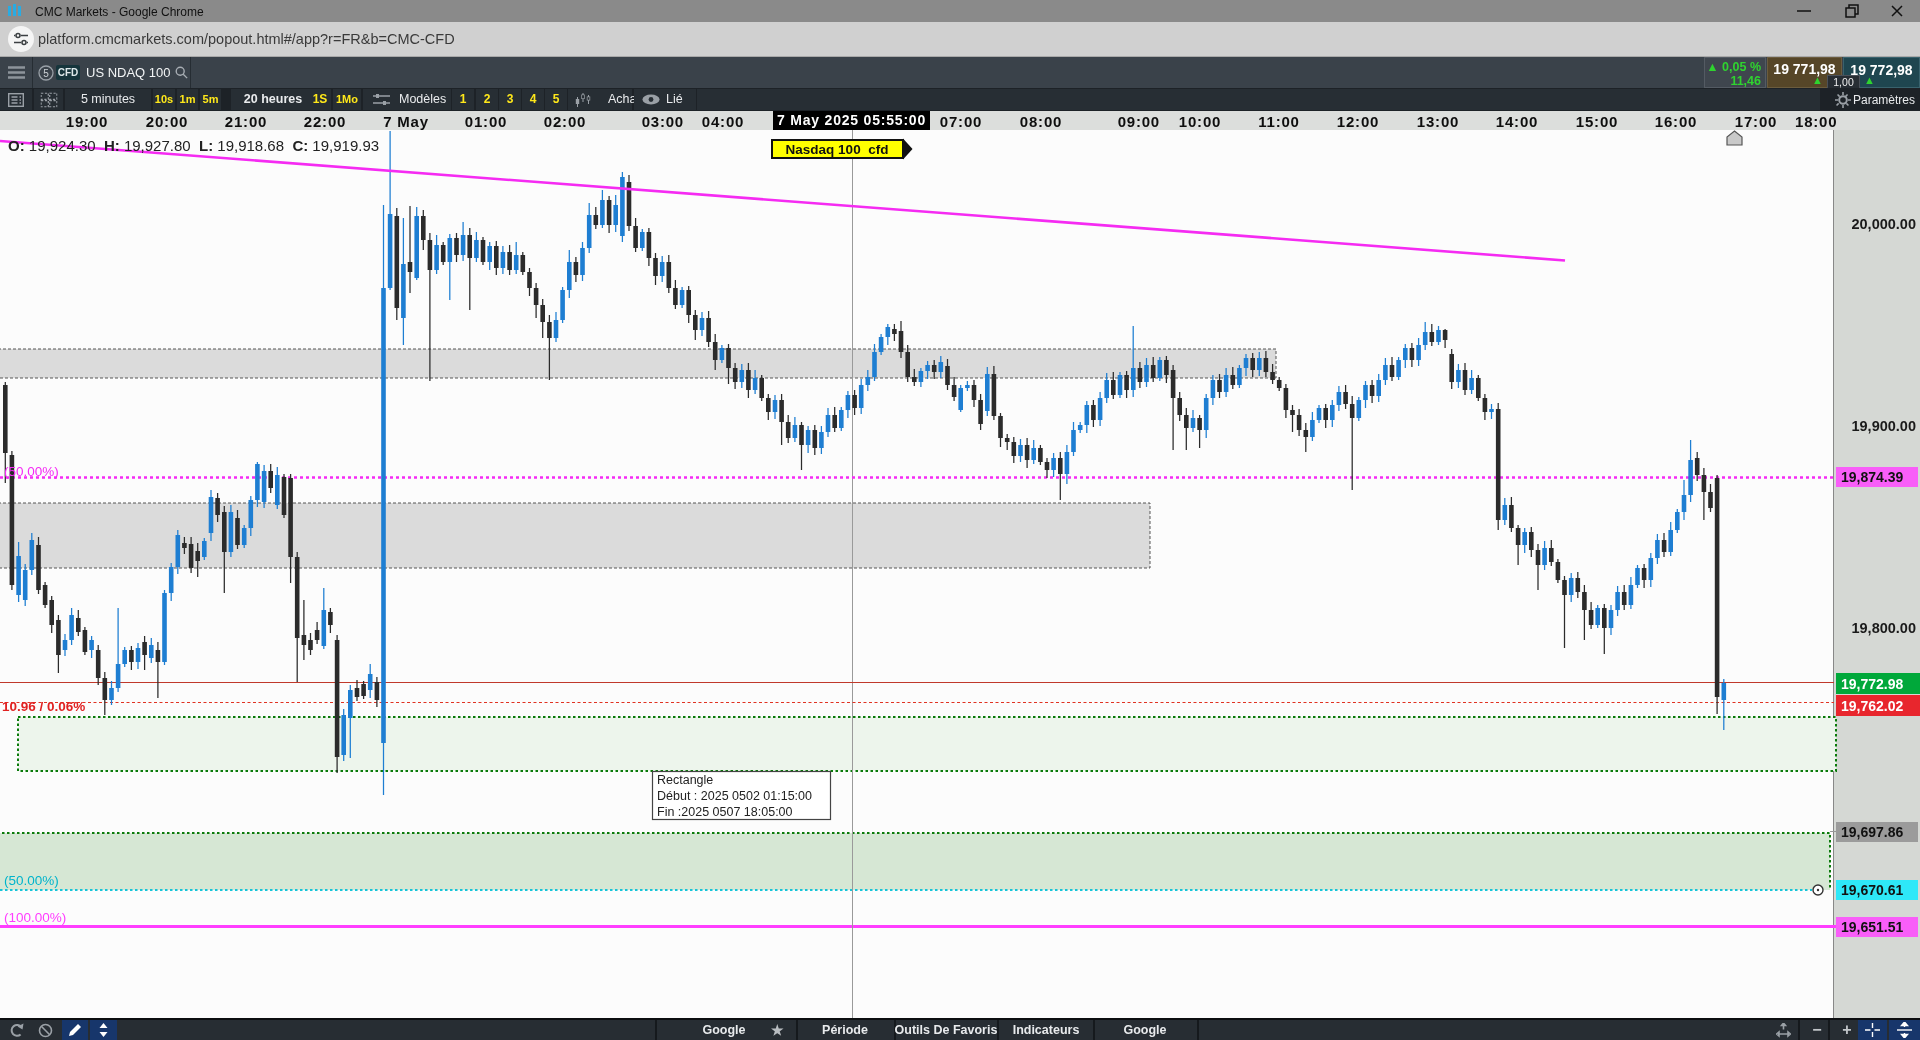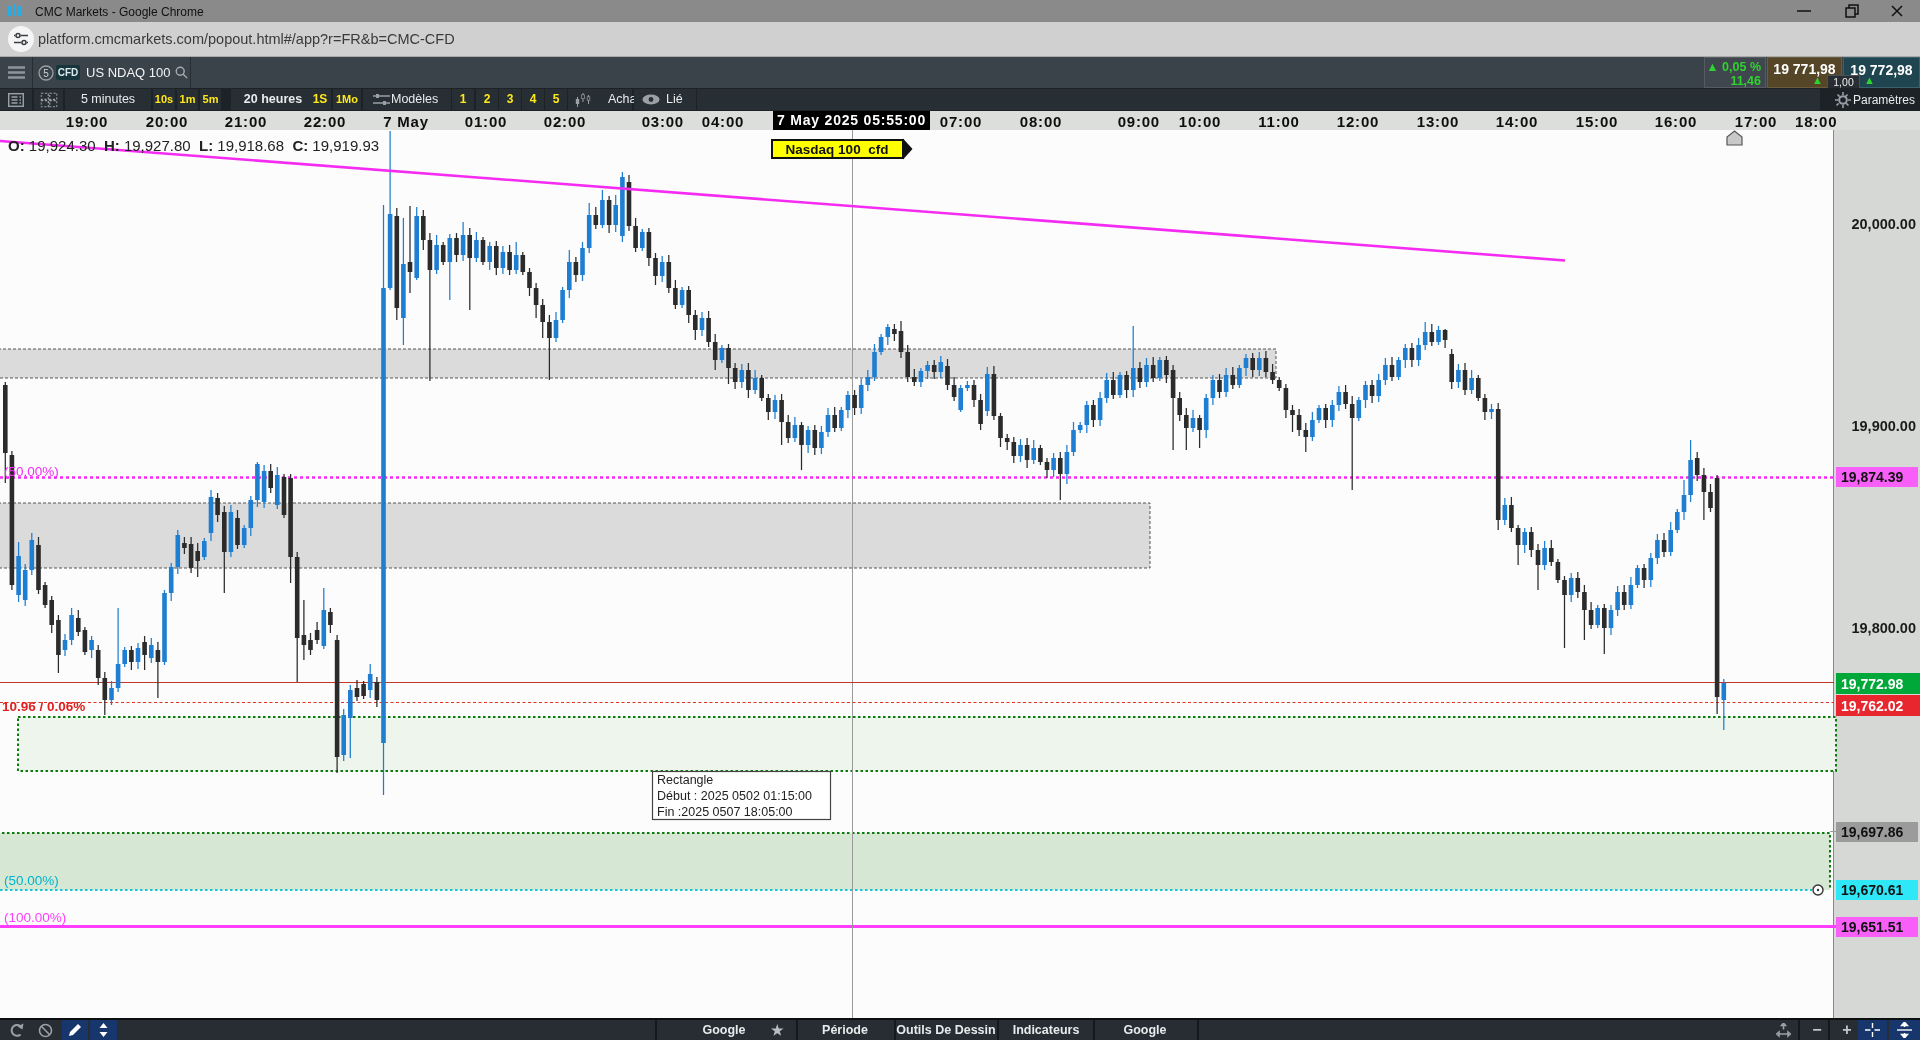--- a/index.html
+++ b/index.html
@@ -79,21 +79,21 @@
 <div class="abs" style="left:153px;top:1px;width:22px;height:21px;background:#272e34;color:#ffe81a;font-size:11px;font-weight:bold;text-align:center;line-height:21px">10s</div>
 <div class="abs" style="left:177px;top:1px;width:21px;height:21px;background:#272e34;color:#ffe81a;font-size:11px;font-weight:bold;text-align:center;line-height:21px">1m</div>
 <div class="abs" style="left:200px;top:1px;width:21px;height:21px;background:#272e34;color:#ffe81a;font-size:11px;font-weight:bold;text-align:center;line-height:21px">5m</div>
 <div class="abs" style="left:231px;top:1px;width:84px;height:21px;background:#272e34;color:#e9ebed;font-size:12.5px;font-weight:bold;text-align:center;line-height:21px">20 heures</div>
 <div class="abs" style="left:309px;top:1px;width:22px;height:21px;background:#272e34;color:#ffe81a;font-size:12px;font-weight:bold;text-align:center;line-height:21px">1S</div>
 <div class="abs" style="left:333px;top:1px;width:28px;height:21px;background:#272e34;color:#ffe81a;font-size:11px;font-weight:bold;text-align:center;line-height:21px">1Mo</div>
 <div class="abs" style="left:363px;top:1px;width:88px;height:21px;background:#272e34;color:#e9ebed;font-size:12.5px;line-height:21px"><svg style="position:absolute;left:10px;top:4px" width="17" height="13" viewBox="0 0 17 13" stroke="#9aa0a6" stroke-width="1.6" fill="#9aa0a6">
         <path d="M0 3h17M0 10h17" stroke-width="1.4"></path>
         <rect x="3" y="1" width="3" height="4" stroke="none"></rect>
         <rect x="10" y="8" width="3" height="4" stroke="none"></rect>
-      </svg><span style="margin-left:28px">Modèles</span></div>
+      </svg><span style="margin-left:36px">Modèles</span></div>
 <div class="abs" style="left:452px;top:1px;width:22px;height:21px;background:#272e34;color:#ffe81a;font-size:12px;font-weight:bold;text-align:center;line-height:21px">1</div>
 <div class="abs" style="left:476px;top:1px;width:22px;height:21px;background:#272e34;color:#ffe81a;font-size:12px;font-weight:bold;text-align:center;line-height:21px">2</div>
 <div class="abs" style="left:499px;top:1px;width:22px;height:21px;background:#272e34;color:#ffe81a;font-size:12px;font-weight:bold;text-align:center;line-height:21px">3</div>
 <div class="abs" style="left:522px;top:1px;width:22px;height:21px;background:#272e34;color:#ffe81a;font-size:12px;font-weight:bold;text-align:center;line-height:21px">4</div>
 <div class="abs" style="left:545px;top:1px;width:22px;height:21px;background:#272e34;color:#ffe81a;font-size:12px;font-weight:bold;text-align:center;line-height:21px">5</div>
 <div class="abs" style="left:568px;top:1px;width:64px;height:21px;background:#272e34;color:#e9ebed;font-size:12.5px;line-height:21px"><svg style="position:absolute;left:7px;top:3px" width="16" height="16" viewBox="0 0 16 16">
         <g stroke="#9aa0a6" stroke-width="1">
           <path d="M2.5 5v10M8 1v9M13.5 3v9"></path>
         </g>
         <g fill="#9aa0a6">
@@ -497,21 +497,21 @@
 <div class="abs" style="left:655px;top:0;width:2px;height:20px;background:#15191d"></div>
 <div class="abs" style="left:796px;top:0;width:2px;height:20px;background:#15191d"></div>
 <div class="abs" style="left:894px;top:0;width:2px;height:20px;background:#15191d"></div>
 <div class="abs" style="left:997px;top:0;width:2px;height:20px;background:#15191d"></div>
 <div class="abs" style="left:1093px;top:0;width:2px;height:20px;background:#15191d"></div>
 <div class="abs" style="left:1197px;top:0;width:2px;height:20px;background:#15191d"></div>
 <div class="abs" style="left:1798px;top:0;width:2px;height:20px;background:#15191d"></div>
 <div class="abs" style="left:1828px;top:0;width:2px;height:20px;background:#15191d"></div>
 <div class="abs" style="left:654px;top:0;width:140px;text-align:center;line-height:20px">Google</div>
 <div class="abs" style="left:775px;top:0;width:140px;text-align:center;line-height:20px">Période</div>
-<div class="abs" style="left:876px;top:0;width:140px;text-align:center;line-height:20px">Outils De Dessin</div>
+<div class="abs" style="left:876px;top:0;width:140px;text-align:center;line-height:20px">Outils De Favoris</div>
 <div class="abs" style="left:976px;top:0;width:140px;text-align:center;line-height:20px">Indicateurs</div>
 <div class="abs" style="left:1075px;top:0;width:140px;text-align:center;line-height:20px">Google</div>
 <span class="abs" style="left:771px;top:0;color:#b9bdc1;font-size:14px;line-height:20px">★</span>
 <svg class="abs" style="left:1776px;top:3px" width="15" height="15" viewBox="0 0 15 15" fill="#9aa0a6">
       <path d="M7.5 0l2 2.5h-4z M7.5 1.5v5M0.5 11l2.5-2v4z M14.5 11l-2.5-2v4z M2 11h11" stroke="#9aa0a6" stroke-width="1.6" fill="none"></path>
     </svg>
 <span class="abs" style="left:1808px;top:0;width:18px;text-align:center;line-height:19px;font-size:16px;color:#c2c6ca">−</span>
 <span class="abs" style="left:1838px;top:0;width:18px;text-align:center;line-height:19px;font-size:16px;color:#c2c6ca">+</span>
 <div class="abs" style="left:1858px;top:0;width:29px;height:20px;background:#17366b">
       <svg style="position:absolute;left:7px;top:3px" width="15" height="14" viewBox="0 0 15 14" stroke="#fff" stroke-width="1.4">

